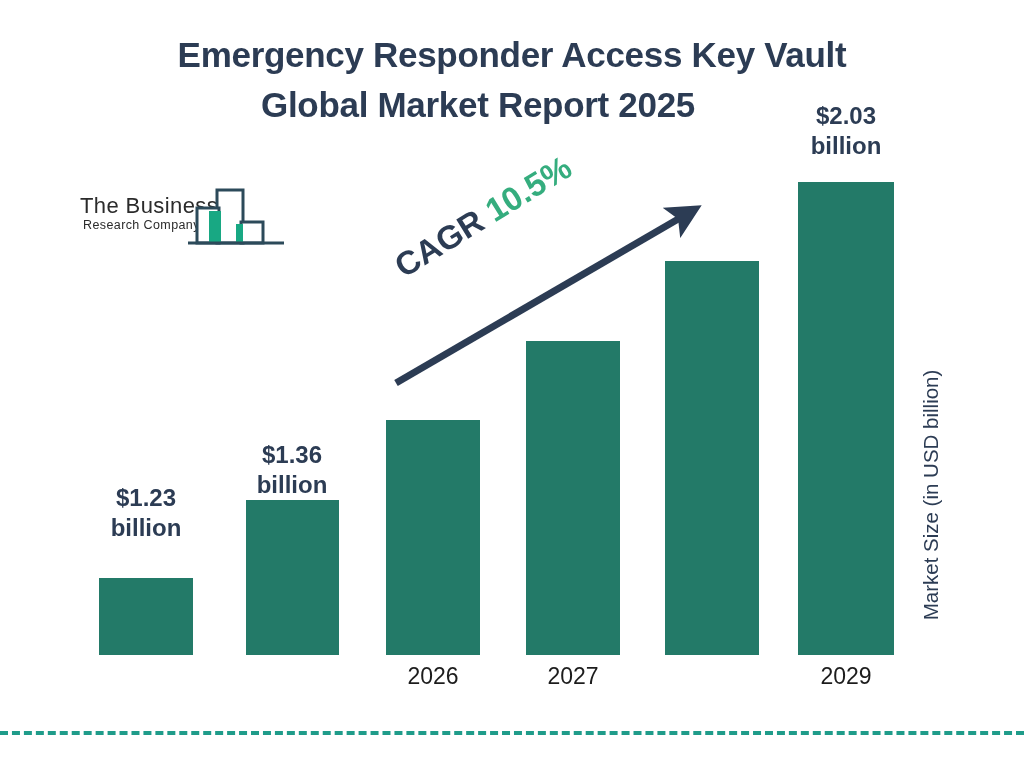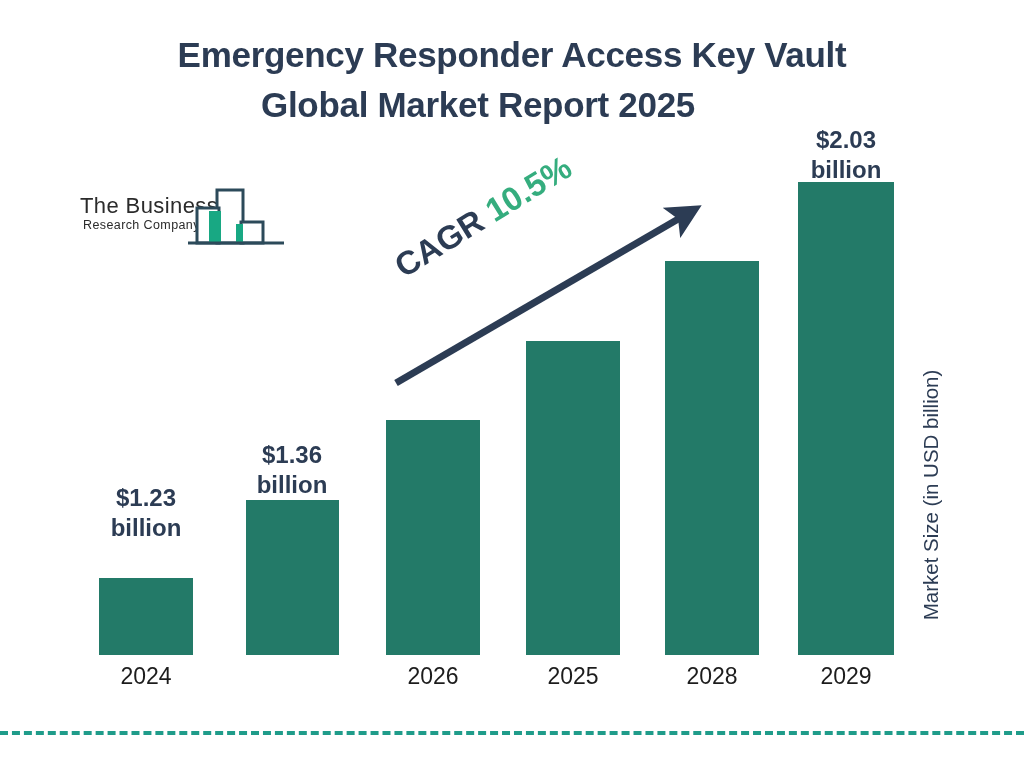--- a/index.html
+++ b/index.html
@@ -187,29 +187,27 @@
   <div class="bar" style="left:798px; top:182px; width:96px; height:473px;"></div>
 
   <div class="bar-label" style="left:76px; top:483px; width:140px;">
     <span>$1.23</span><br>
     <span>billion</span>
   </div>
   <div class="bar-label" style="left:222px; top:412px; width:140px;margin-top:28px;">
     <span>$1.36</span><br>
     <span>billion</span>
   </div>
-  <div class="bar-label" style="left:776px; top:101px; width:140px;margin-top:24px;">
+  <div class="bar-label" style="left:776px; top:101px; width:140px;">
     <span>$2.03</span><br>
     <span>billion</span>
   </div>
 
-  <div class="xtick" style="left:76px; top:662px; width:140px;">2024</div>
   <div class="xtick" style="left:363px; top:662px; width:140px;">2026</div>
-  <div class="xtick" style="left:503px; top:662px; width:140px;">2025</div>
-  <div class="xtick" style="left:642px; top:662px; width:140px;">2028</div>
+  <div class="xtick" style="left:503px; top:662px; width:140px;">2027</div>
   <div class="xtick" style="left:776px; top:662px; width:140px;">2029</div>
 
   <svg class="arrow-svg" viewBox="0 0 1024 768">
     <defs>
       <marker id="ah" markerWidth="5" markerHeight="5" refX="3.4" refY="2.5" orient="auto" markerUnits="strokeWidth">
         <path d="M0,0 L5,2.5 L0,5 L1.1,2.5 z" fill="#2c3c54"></path>
       </marker>
     </defs>
     <line x1="396" y1="383" x2="692" y2="211" stroke="#2c3c54" stroke-width="7" marker-end="url(#ah)"></line>
   </svg>

